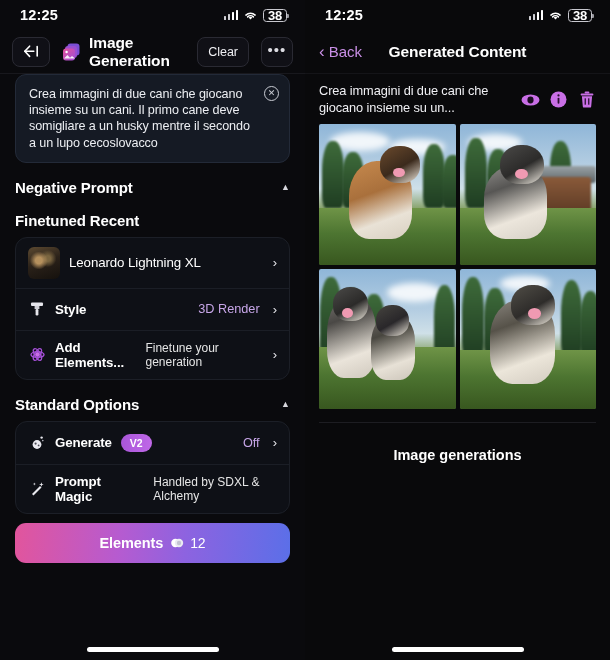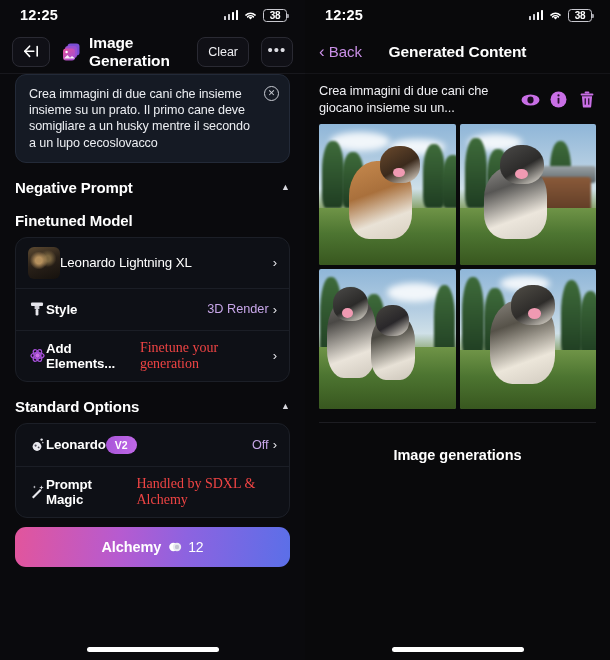--- a/index.html
+++ b/index.html
@@ -26,21 +26,21 @@
   .cell i:nth-child(1){ height:4px; background:#cfcfd4;}
   .cell i:nth-child(2){ height:6px; background:#cfcfd4;}
   .cell i:nth-child(3){ height:8px;}
   .cell i:nth-child(4){ height:10px;}
   .wifi { width:15px; height:11px; position:relative; }
   .wifi svg { display:block; }
   .batt {
     width:24px; height:13px; border:1.3px solid #c8c8cf; border-radius:3.5px;
     display:flex; align-items:center; justify-content:center; position:relative;
   }
-  .batt span { font-size:10px; font-weight:700; color:#fff; letter-spacing:-.2px;}
+  .batt span { font-size:13px; font-weight:700; color:#fff; letter-spacing:-.2px;}
   .batt:after{ content:""; position:absolute; right:-3px; top:4px; width:1.6px;
     height:4.5px; background:#99999f; border-radius:0 1px 1px 0;}
 
   
   .navbar {
     height:44px; display:flex; align-items:center; padding:0 12px;
     gap:12px; border-bottom:1px solid #18181d;
   }
   .icon-btn {
     width:38px; height:30px; border:1px solid #2a2a33; border-radius:8px;
@@ -83,29 +83,29 @@
   .neg-box { min-height:47px; display:flex; align-items:center; padding:0 13px;}
   .clear-x {
     position:absolute; right:10px; top:11px; width:15px; height:15px;
     border-radius:50%; border:1.3px solid #c9ccd3; color:#c9ccd3;
     font-size:9px; display:flex; align-items:center; justify-content:center;
     line-height:1;
   }
 
   .card { background:#0e1016; border:1px solid #1c1f27; border-radius:12px; overflow:hidden; }
   .row {
-    display:flex; align-items:center; padding:9px 12px;
+    display:flex; align-items:center; gap:9px; padding:9px 12px;
     min-height:42px;
   }
   .row + .row { border-top:1px solid #1b1e26; }
   .row-label { font-size:13.3px; font-weight:700; color:#fff; letter-spacing:-.1px;}
   .row-label.thin { font-weight:400; }
   .row-spacer { flex:1; }
   .row-value { font-size:12.7px; color:#c7a6e8; }
-  .row-value.muted { font-size:14px; color:#ef4444;font-family:Liberation Serif, serif; }
+  .row-value.muted { font-size:12px; color:#e5e5e5; }
   .chev { font-size:13px; color:#e3e3e8; font-weight:300; margin-left:4px; }
   .thumb {
     width:32px; height:32px; border-radius:6px; flex:none;
     background:
       radial-gradient(circle at 34% 42%, #b5905d 0 12%, rgba(0,0,0,0) 32%),
       radial-gradient(circle at 62% 36%, #7a6540 0 10%, rgba(0,0,0,0) 30%),
       linear-gradient(160deg,#5d4a31 0%, #2a2119 48%, #15110d 100%);
   }
   .ico { width:18px; flex:none; display:flex; align-items:center; justify-content:center; }
 
@@ -218,31 +218,31 @@
       </div>
       <div class="nav-title">Image Generation</div>
     </div>
     <div class="clear-btn">Clear</div>
     <div class="dots-btn">•••</div>
   </div>
 
   <div class="content">
 
     <div class="textarea-box">
-      <p>Crea immagini di due cani che insieme insieme su un prato. Il primo cane deve somigliare a un husky mentre il secondo a un lupo cecoslovacco</p>
+      <p>Crea immagini di due cani che giocano insieme su un cani. Il primo cane deve somigliare a un husky mentre il secondo a un lupo cecoslovacco</p>
       <div class="clear-x">✕</div>
     </div>
 
     <div class="sec-head">
       <div class="sec-title">Negative Prompt</div>
       <div class="caret">▲</div>
     </div>
 
     <div class="sec-head">
-      <div class="sec-title">Finetuned Model</div>
+      <div class="sec-title">Finetuned Recent</div>
     </div>
     <div class="card">
       <div class="row">
         <div class="thumb"></div>
         <div class="row-label thin">Leonardo Lightning XL</div>
         <div class="row-spacer"></div>
         <div class="chev">›</div>
       </div>
       <div class="row">
         <div class="ico">
@@ -281,41 +281,41 @@
       <div class="row">
         <div class="ico">
           <svg width="15" height="15" viewBox="0 0 15 15">
               <circle cx="7" cy="9.5" r="4.4" fill="#e9e9ef"></circle>
               <circle cx="5.6" cy="8.6" r="1.1" fill="#4a4a55"></circle>
               <circle cx="8.6" cy="10.4" r=".9" fill="#4a4a55"></circle>
               <circle cx="11.6" cy="2.6" r="1.2" fill="#e9e9ef"></circle>
               <circle cx="12.8" cy="5.6" r=".8" fill="#bdbdc6"></circle>
             </svg>
         </div>
-        <div class="row-label">Leonardo</div>
+        <div class="row-label">Generate</div>
         <div class="badge-v2">V2</div>
         <div class="row-spacer"></div>
         <div class="row-value">Off</div>
         <div class="chev">›</div>
       </div>
       <div class="row">
         <div class="ico">
           <svg width="15" height="15" viewBox="0 0 15 15">
               <path d="M2 13 10 5l1.5 1.5L3.5 14.5z" fill="#e9e9ef"></path>
               <path d="M11.4 1.2l.6 1.7 1.7.6-1.7.6-.6 1.7-.6-1.7-1.7-.6 1.7-.6z" fill="#e9e9ef"></path>
               <path d="M4.4 1.6l.4 1 1 .4-1 .4-.4 1-.4-1-1-.4 1-.4z" fill="#cfcfd6"></path>
             </svg>
         </div>
         <div class="row-label">Prompt Magic</div>
         <div class="row-value muted" style="margin-left:20px">Handled by SDXL &amp; Alchemy</div>
       </div>
     </div>
 
     <div class="gen-btn">
-      <span>Alchemy</span>
+      <span>Elements</span>
       <span class="tok">
         <svg width="14" height="14" viewBox="0 0 14 14">
             <circle cx="5.4" cy="7" r="4.2" fill="#fff"></circle>
             <circle cx="9" cy="7" r="4.2" fill="#eaeaf2"></circle>
             <circle cx="9" cy="7" r="2.2" fill="#c3c3d2"></circle>
           </svg>
         <span>12</span>
       </span>
     </div>
 

